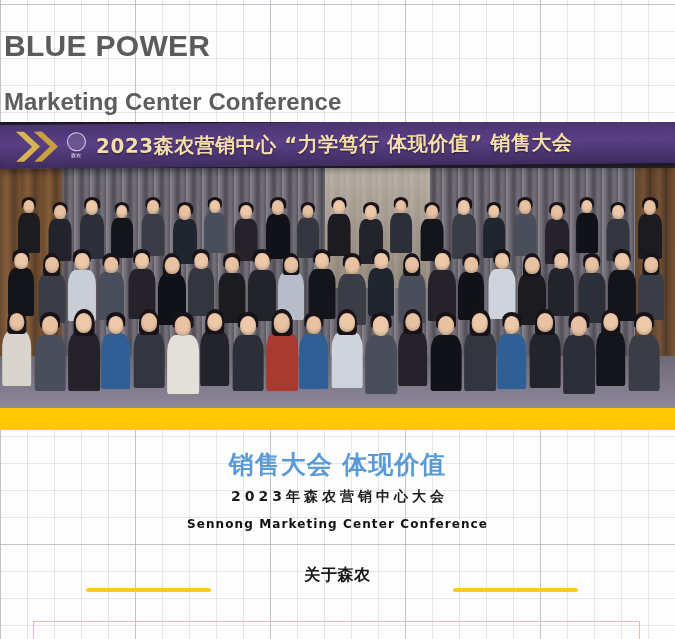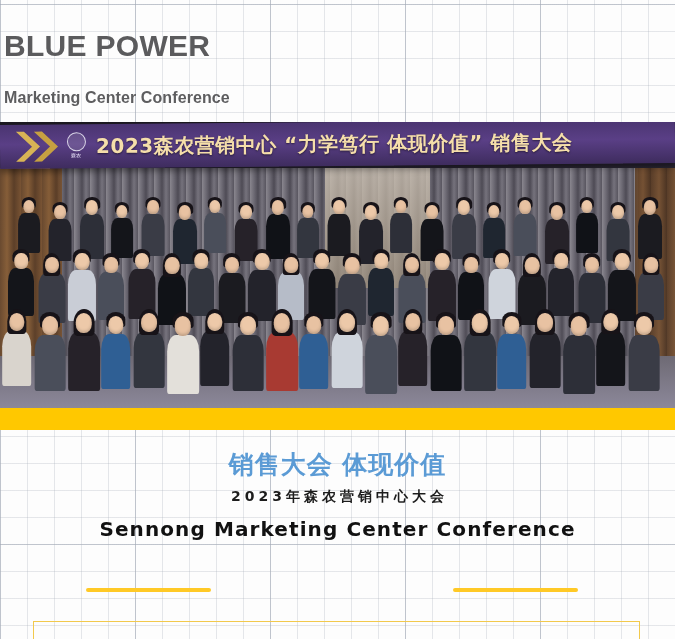--- a/index.html
+++ b/index.html
@@ -24,21 +24,21 @@
 
   
   .hdr{position:absolute;left:0;top:0;width:675px;}
   .hdr-title{
     position:absolute;left:4px;top:31px;
     font-size:30px;font-weight:bold;color:#5b5b5d;
     letter-spacing:.3px;line-height:1;white-space:nowrap;
   }
   .hdr-sub{
     position:absolute;left:4px;top:90px;
-    font-size:16px;font-weight:bold;color:#5d5d5f;
+    font-size:24px;font-weight:bold;color:#5d5d5f;
     letter-spacing:.1px;line-height:1;white-space:nowrap;
   }
 
   
   .photo{
     position:absolute;left:0;top:122px;width:675px;height:286px;
     overflow:hidden;background:#2e2b35;
   }
   
   .room{position:absolute;inset:0;
@@ -104,21 +104,21 @@
   }
   .cn-line{
     position:absolute;left:0;top:489px;width:675px;text-align:center;
     font-family:"DejaVu Sans","Liberation Sans",sans-serif;
     font-size:14px;font-weight:bold;color:#1c1c1c;letter-spacing:4px;
     text-indent:4px;line-height:1;
   }
   .en-line{
     position:absolute;left:0;top:517px;width:675px;text-align:center;
     font-family:"DejaVu Sans","Liberation Sans",sans-serif;
-    font-size:20px;font-weight:bold;color:#111111;letter-spacing:1.1px;line-height:1.2;
+    font-size:12px;font-weight:bold;color:#111111;letter-spacing:1.1px;line-height:1.2;
   }
 
   
   .sec{position:absolute;left:0;top:566px;width:675px;height:34px;}
   .sec-title{
     position:absolute;left:0;top:0;width:675px;text-align:center;
     font-family:"DejaVu Sans","Liberation Sans",sans-serif;
     font-size:16px;font-weight:bold;color:#171717;letter-spacing:.6px;line-height:1.1;
   }
   .rule-l{position:absolute;left:86px;top:22px;width:125px;height:4px;
@@ -483,17 +483,18 @@
     </div>
 </div>
 
 <div class="ybar"></div>
 
 <div class="blue-head">销售大会 体现价值</div>
 <div class="cn-line">2023年森农营销中心大会</div>
 <div class="en-line">Sennong Marketing Center Conference</div>
 
 <div class="sec">
+  <div class="sec-title">关于森农</div>
   <div class="rule-l"></div>
   <div class="rule-r"></div>
 </div>
 
 <div class="panel"></div>
 
 </body></html>

